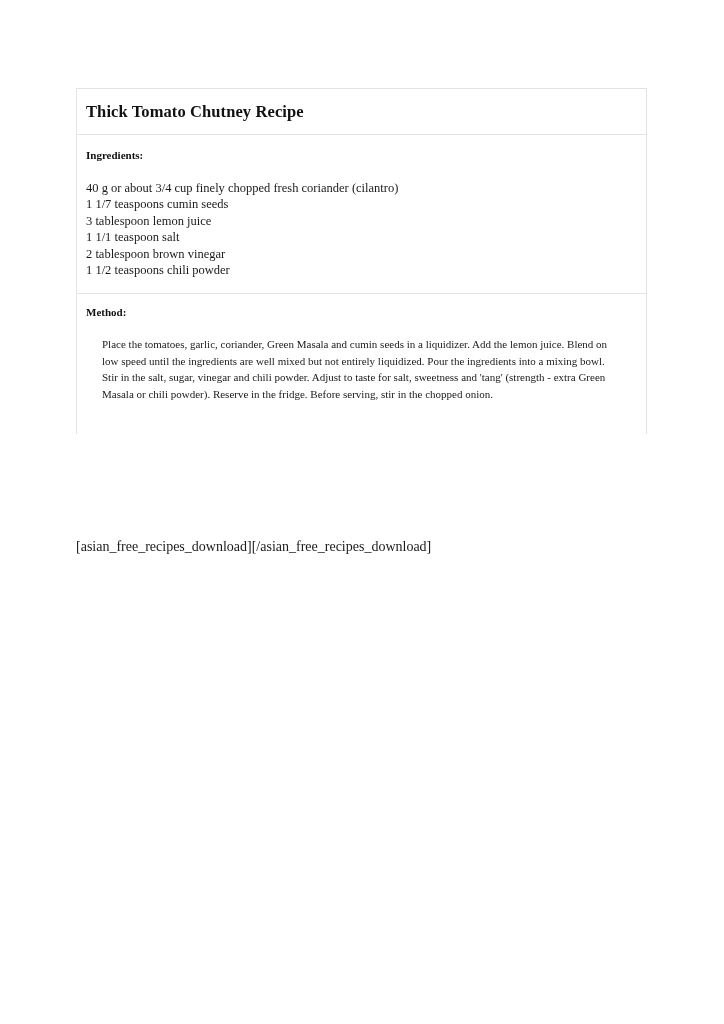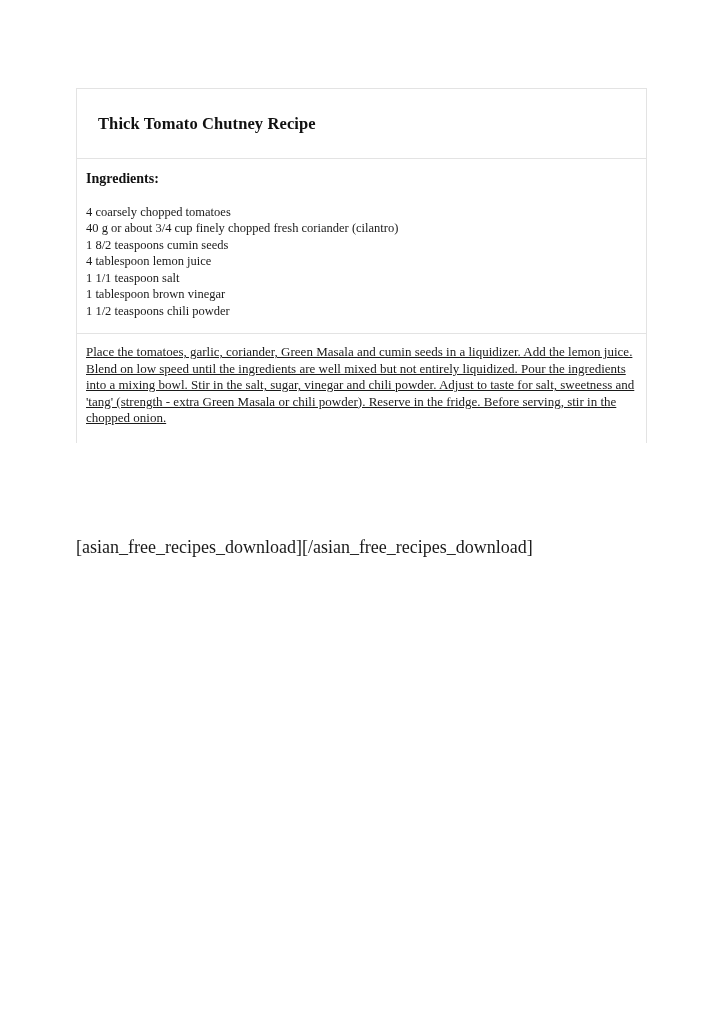--- a/index.html
+++ b/index.html
@@ -46,36 +46,36 @@
     margin: 0;
     font-size: 0;
     line-height: 0;
   }
 
   
   .title-section {
     padding: 13px 8px 12px 9px;
   }
   .recipe-title {
-    margin: 12px;
+    margin: 0;
     font-family: "Liberation Serif", "DejaVu Serif", serif;
     font-size: 16.5px;
     font-weight: bold;
     line-height: 1.2;
     color: #111111;
     letter-spacing: 0.1px;
   }
 
   
   .ingredients-section {
     padding: 12px 8px 14px 9px;
   }
   .section-heading {
     margin: 0;
-    font-size: 14px;
+    font-size: 11px;
     font-weight: bold;
     line-height: 16.5px;
     color: #111111;
   }
   .ingredients-list {
     list-style: none;
     margin: 0;
     padding: 0;
   }
   .ingredients-list li {
@@ -88,34 +88,33 @@
     height: 16.5px;
     font-size: 12.5px;
     line-height: 16.5px;
   }
 
   
   .method-section {
     padding: 10px 10px 16px 9px;
   }
   .method-paragraph {
-    margin: 0;
-    font-size: 13px;
+    margin: 16px;
+    font-size: 11px;
     line-height: 16.5px;
     color: #1a1a1a;
     text-align: left;
-    text-decoration: underline;
   }
 
   
   .footer-shortcode {
     position: absolute;
     left: 76px;
     top: 539px;
-    font-size: 18px;
+    font-size: 14px;
     line-height: 16.5px;
     color: #1a1a1a;
     white-space: pre;
   }
 </style>
 </head>
 <body>
 
 <div class="page">
 
@@ -124,33 +123,33 @@
     <div class="title-section">
       <h1 class="recipe-title">Thick Tomato Chutney Recipe</h1>
     </div>
 
     <div class="divider"></div>
 
     <div class="ingredients-section">
       <div class="section-heading">Ingredients:</div>
       <div class="spacer-line">&nbsp;</div>
       <ul class="ingredients-list">
-        <li>4 coarsely chopped tomatoes</li>
         <li>40 g or about 3/4 cup finely chopped fresh coriander (cilantro)</li>
-        <li>1 8/2 teaspoons cumin seeds</li>
-        <li>4 tablespoon lemon juice</li>
+        <li>1 1/7 teaspoons cumin seeds</li>
+        <li>3 tablespoon lemon juice</li>
         <li>1 1/1 teaspoon salt</li>
-        <li>1 tablespoon brown vinegar</li>
+        <li>2 tablespoon brown vinegar</li>
         <li>1 1/2 teaspoons chili powder</li>
       </ul>
     </div>
 
     <div class="divider"></div>
 
     <div class="method-section">
+      <div class="section-heading">Method:</div>
       <p class="method-paragraph">Place the tomatoes, garlic, coriander, Green Masala and cumin seeds in a liquidizer.  Add the lemon juice.  Blend on low speed until the ingredients are well mixed but not entirely liquidized.  Pour the ingredients into a mixing bowl.  Stir in the salt, sugar, vinegar and chili powder.  Adjust to taste for salt, sweetness and 'tang' (strength - extra Green Masala or chili powder).  Reserve in the fridge.  Before serving, stir in the chopped onion.</p>
     </div>
 
   </div>
 
   <div class="footer-shortcode">[asian_free_recipes_download][/asian_free_recipes_download]</div>
 
 </div>
 
 </body></html>

